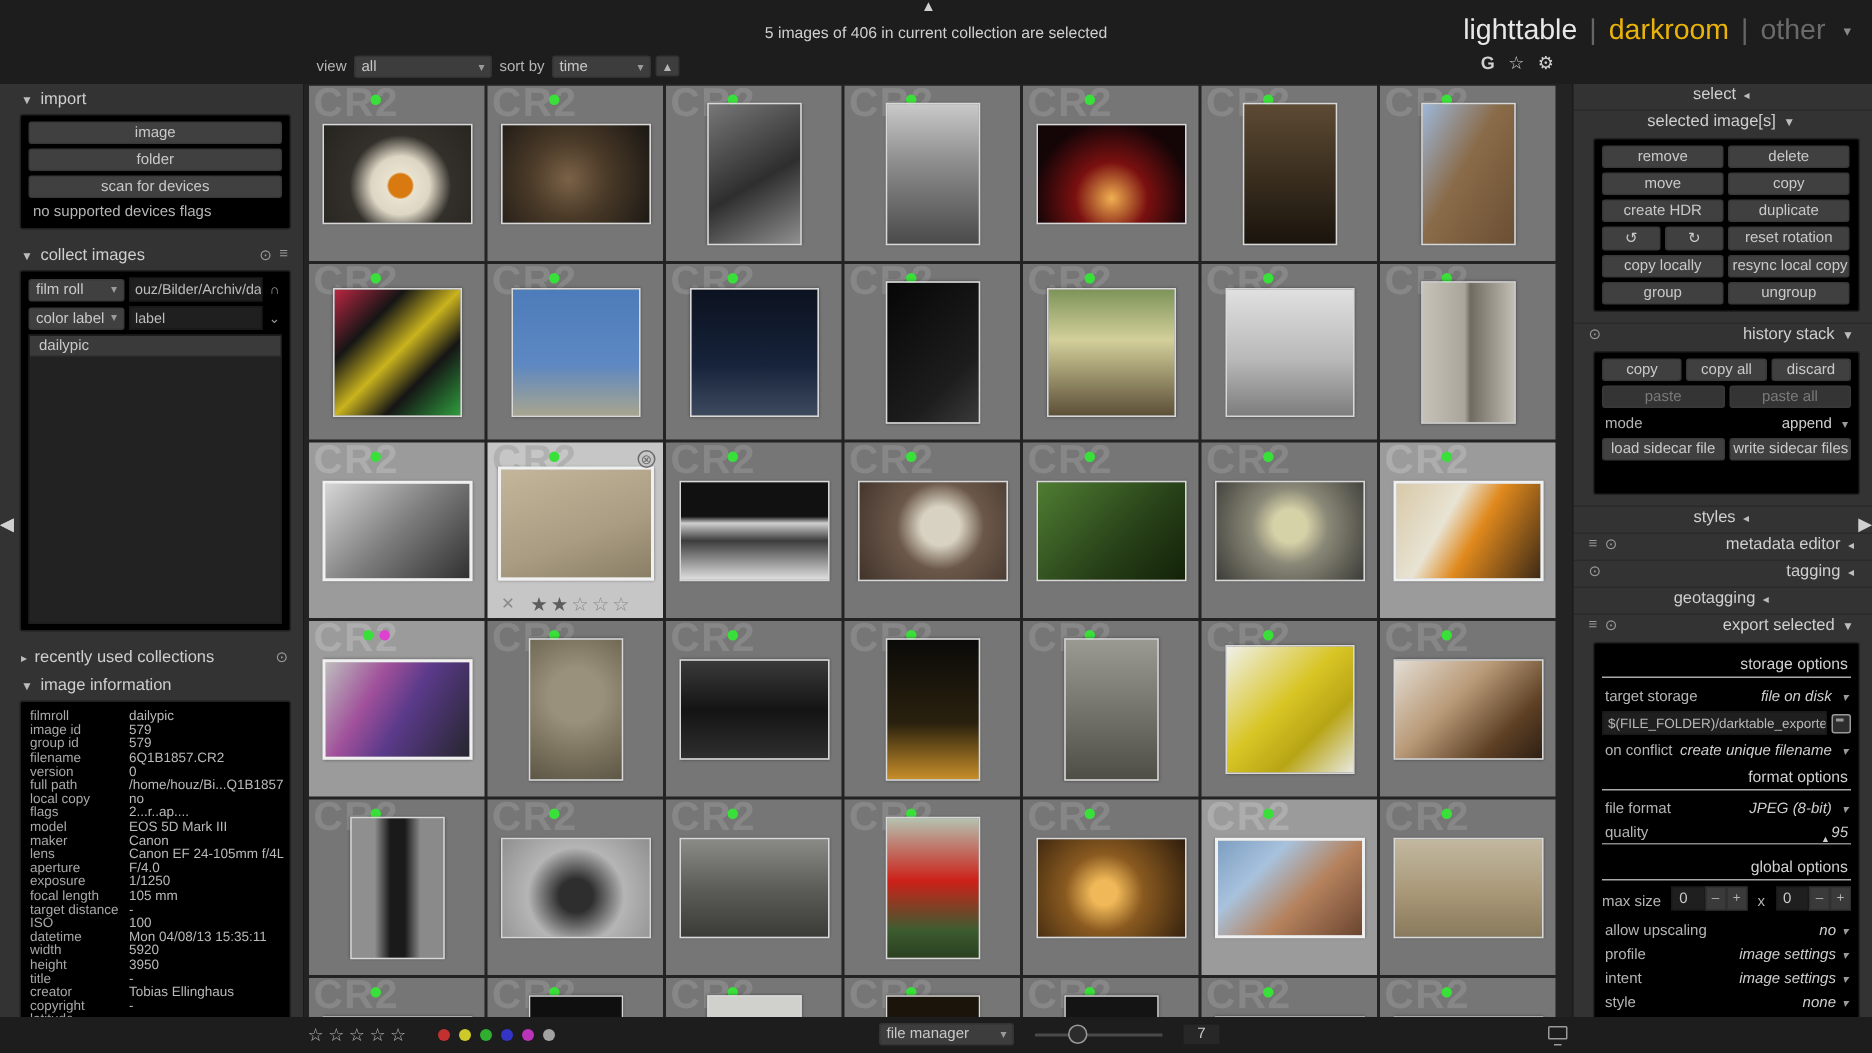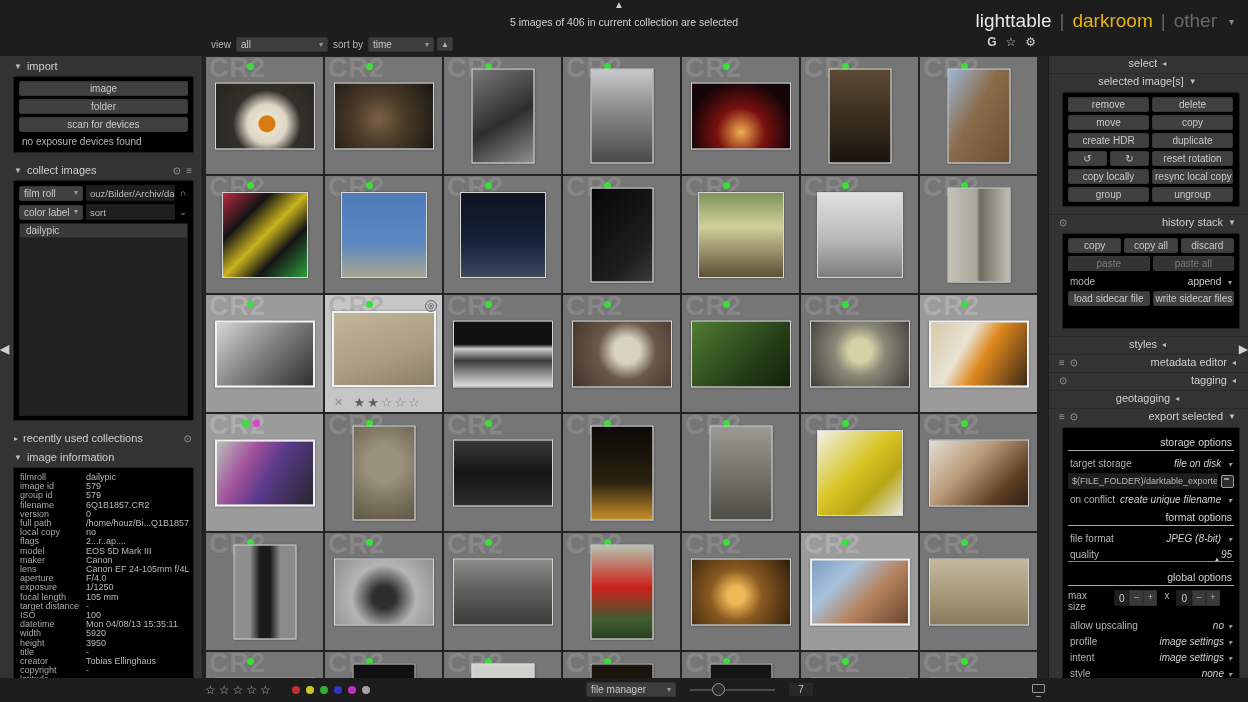--- a/index.html
+++ b/index.html
@@ -100,21 +100,21 @@
   .path-row { display:flex; align-items:center; gap:3px; margin:2px 0 2px 0; }
   .path-input { flex:1; background:#1f1f1f; border:1px solid #191919; color:#b9b9b9;
     font-size:9px; padding:2px 3px; white-space:nowrap; overflow:hidden; }
   .folder-btn { width:13px; height:13px; border:1px solid #9a9a9a; border-radius:2px;
     background:#2e2e2e; cursor:pointer; position:relative; flex:none; }
   .folder-btn::after { content:""; position:absolute; left:2px; top:2px; width:5px; height:2px; background:#9a9a9a; }
   .slider-row { display:flex; align-items:center; font-size:10px; color:#b5b5b5;
     border-bottom:1px solid #888; padding:3px 2px 1px 2px; margin-bottom:5px; position:relative; }
   .slider-row .opt-val { margin-left:auto; }
   .slider-marker { position:absolute; bottom:-1px; font-size:6px; color:#cfcfcf; }
-  .maxsize-row { display:flex; align-items:flex-start; gap:7px; font-size:10px; color:#b5b5b5; margin:3px 14px 5px 0; }
+  .maxsize-row { display:flex; align-items:flex-end; gap:7px; font-size:10px; color:#b5b5b5; margin:3px 0 5px 0; }
   .spin { display:flex; flex:1; }
   .spin-val { flex:1; background:#1f1f1f; border:1px solid #191919; color:#c9c9c9; padding:1.5px 4px; }
   .spin-btn { width:14px; background:#3a3a3a; border:1px solid #303030; color:#b5b5b5;
     text-align:center; font-size:9px; line-height:13px; cursor:pointer; }
 
   
   .grid-area { position:absolute; left:206px; top:57px; width:836px; height:621px; overflow:hidden; }
   .grid { display:grid; grid-template-columns:repeat(7,117px); grid-auto-rows:117px; gap:2px; }
   .cell { position:relative; background:#767676; overflow:hidden; cursor:pointer; }
   .cell.selected { background:#9b9b9b; }
@@ -203,41 +203,41 @@
     <div class="section-header">
       <span class="tri">▼</span>
       <span>import</span>
     </div>
     <div class="section-box">
       <div id="import-buttons">
           <div class="btn">image</div>
           <div class="btn">folder</div>
           <div class="btn">scan for devices</div>
         </div>
-      <div class="plain-status">no exposure devices found</div>
+      <div class="plain-status">no supported devices flags</div>
     </div>
 
     <div class="section-header">
       <span class="tri">▼</span>
       <span>collect images</span>
       <span class="hdr-icons">
         <span>⊙</span>
         <span>≡</span>
       </span>
     </div>
     <div class="section-box">
       <div id="collect-rules">
           <div class="collect-row">
             <span class="btn collect-field" style="margin-bottom: 0px; display: inline-flex; justify-content: space-between; padding: 1px 4px;">film roll<span class="dd-caret">▾</span></span>
             <span class="collect-value">ouz/Bilder/Archiv/dailypic</span>
             <span class="collect-op">∩</span>
           </div>
           <div class="collect-row">
             <span class="btn collect-field" style="margin-bottom: 0px; display: inline-flex; justify-content: space-between; padding: 1px 4px;">color label<span class="dd-caret">▾</span></span>
-            <span class="collect-value">sort</span>
+            <span class="collect-value">label</span>
             <span class="collect-op">⌄</span>
           </div>
         </div>
       <div class="collect-list">
         <div id="collect-results">
             <div class="collect-item">dailypic</div>
           </div>
       </div>
     </div>
 

